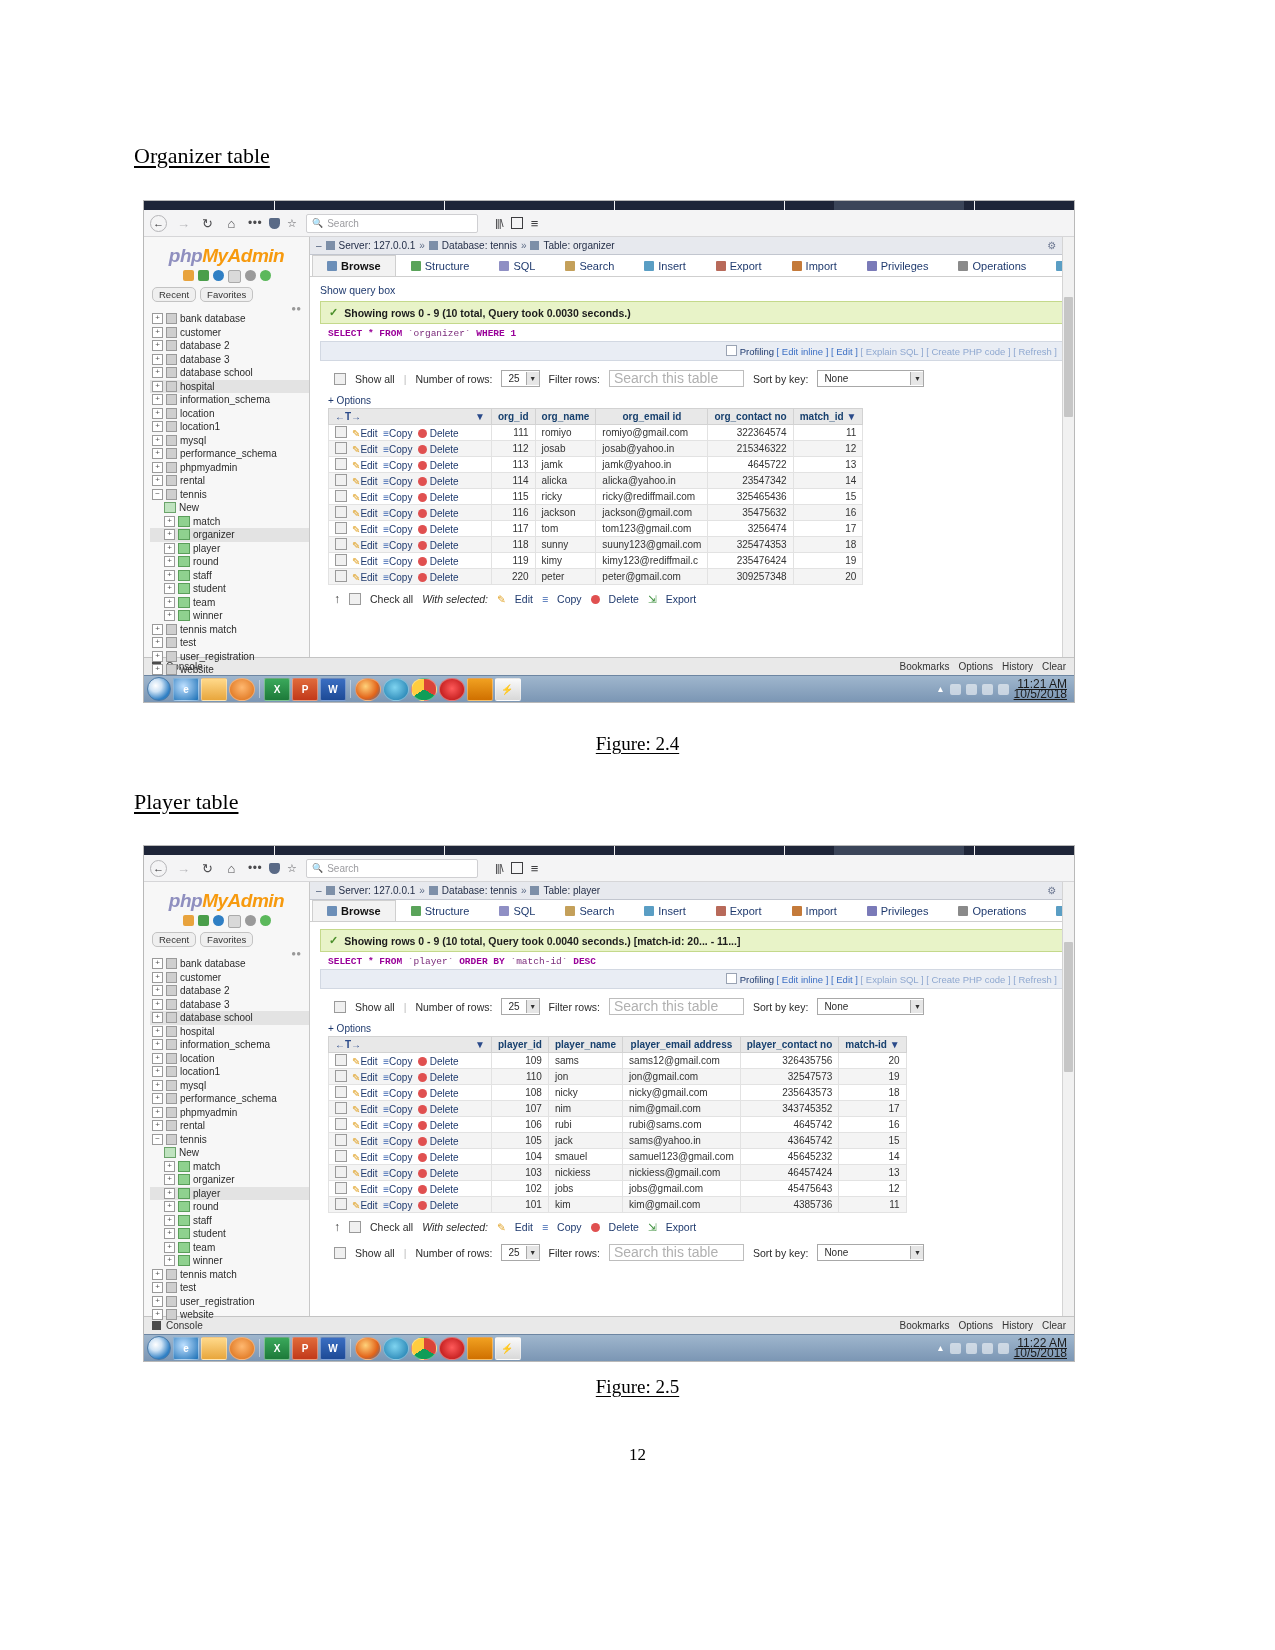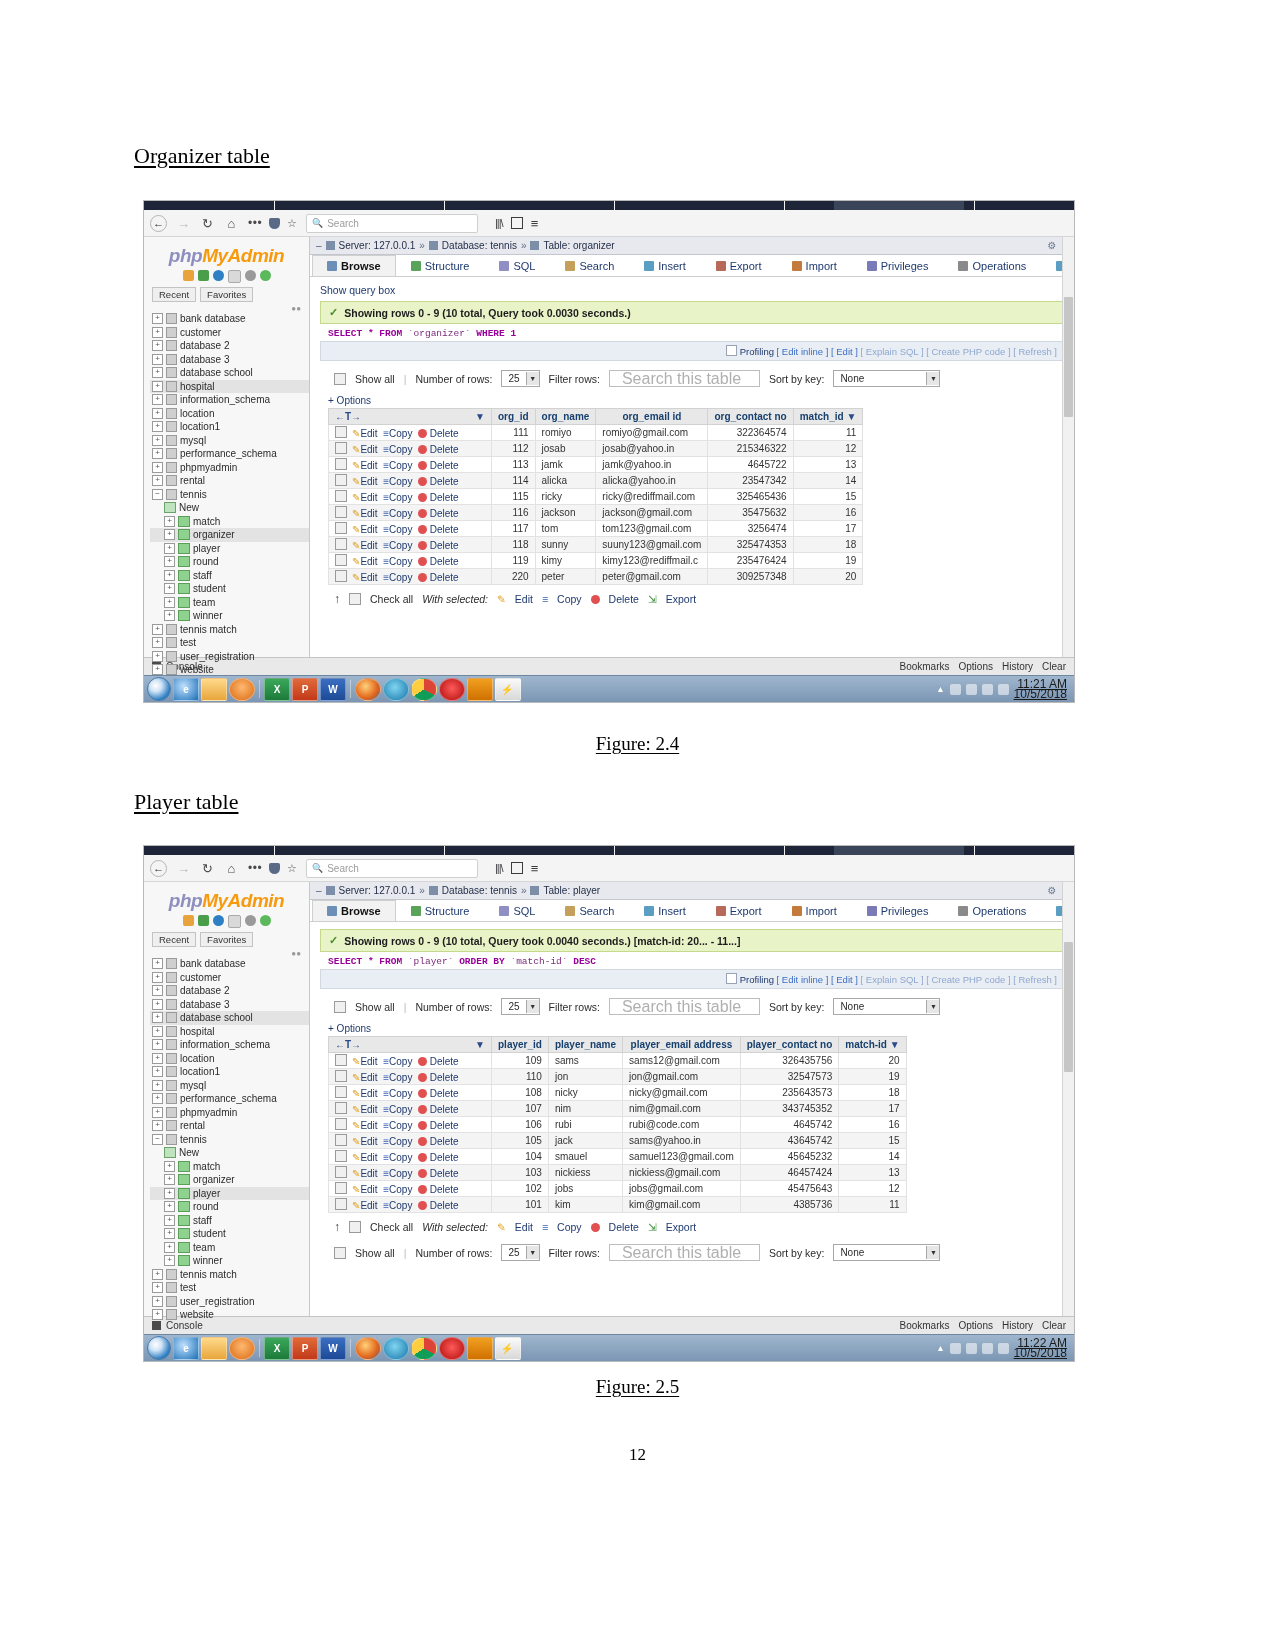--- a/index.html
+++ b/index.html
@@ -83,21 +83,21 @@
   .pma-logo .p2{color:#f79a0e;}
   .pma-icons{display:flex;justify-content:center;gap:4px;padding-bottom:4px;}
   .pi{width:11px;height:11px;border-radius:2px;}
   .pi1{background:#e8a33d;}
   .pi2{background:#4a9e4a;}
   .pi3{background:#2f7fc4;border-radius:50%;}
   .pi4{background:#d9d9d9;border:1px solid #aaa;}
   .pi5{background:#9a9a9a;border-radius:50%;}
   .pi6{background:#5bb85b;border-radius:50%;}
   .pma-recent{display:flex;gap:4px;padding:0 0 4px 8px;}
-  .rbtn{border:1px solid #c3c3c3;background:#efefef;font-size:9.5px;padding:1px 6px;color:#333;border-radius:0;}
+  .rbtn{border:1px solid #c3c3c3;background:#efefef;font-size:9.5px;padding:1px 6px;color:#333;border-radius:5px;}
   .navdots{text-align:right;padding-right:8px;font-size:8px;color:#999;line-height:5px;}
   .tree{padding:1px 0 0 6px;font-size:10px;color:#2b2b2b;}
   .tnode{display:flex;align-items:center;gap:3px;height:13.5px;white-space:nowrap;padding-left:2px;}
   .tnode.sel{background:#e3e3e3;}
   .exp{width:9px;height:9px;border:1px solid #9a9a9a;background:#fff;font-size:8px;
     line-height:7px;text-align:center;color:#555;flex:none;}
   .dbico{width:9px;height:9px;background:#cfcfcf;border:1px solid #9a9a9a;flex:none;}
   .tblico{width:10px;height:9px;background:#8fd18f;border:1px solid #5a9e5a;flex:none;}
   .newico{width:10px;height:9px;background:#bfe3bf;border:1px solid #6aa36a;flex:none;}
   .ind1{padding-left:14px;}
@@ -137,21 +137,21 @@
   .profcb{display:inline-block;width:9px;height:9px;border:1px solid #9aa3b3;background:#fff;
     vertical-align:-1px;margin-right:3px;}
 
   .ctlrow{display:flex;align-items:center;gap:9px;font-size:10.5px;color:#2b2b2b;padding:9px 10px 6px 24px;}
   .cb{width:10px;height:10px;border:1px solid #9a9a9a;background:#f0f0f0;flex:none;}
   .selbox{display:flex;align-items:center;border:1px solid #a8a8a8;background:#fff;height:15px;}
   .selbox .v{padding:0 6px;font-size:10px;}
   .selbox .ar{width:12px;height:13px;background:#e6e6e6;border-left:1px solid #a8a8a8;
     font-size:7px;line-height:13px;text-align:center;color:#333;}
   .inp{border:1px solid #bdbdbd;background:#fff;height:15px;width:125px;
-    font-size:16px;color:#b0b0b0;padding:0 12px;line-height:15px;}
+    font-size:14px;color:#b0b0b0;padding:0 4px;line-height:15px;}
   .selbox.key{width:105px;}
   .selbox.key .v{flex:1;}
   .optrow{font-size:10px;color:#1f3a6e;padding:2px 0 2px 18px;}
 
   
   table.data{border-collapse:collapse;font-size:10px;margin-left:18px;}
   table.data th{
     background:#e8e8e8;border:1px solid #d2d2d2;color:#17406e;font-weight:bold;
     padding:2px 6px;white-space:nowrap;
   }
@@ -1005,21 +1005,21 @@
                 <td class="num">107</td>
                 <td>nim</td>
                 <td>nim@gmail.com</td>
                 <td class="num">343745352</td>
                 <td class="num">17</td>
               </tr>
               <tr>
                 <td><span class="cb" style="display:inline-block;vertical-align:-1px;margin-right:5px;"></span><span class="pencil">✎</span><span class="act">Edit</span>&nbsp;&nbsp;<span class="copyi">≡</span><span class="act">Copy</span>&nbsp;&nbsp;<span class="delc"></span>&nbsp;<span class="act">Delete</span></td>
                 <td class="num">106</td>
                 <td>rubi</td>
-                <td>rubi@code.com</td>
+                <td>rubi@sams.com</td>
                 <td class="num">4645742</td>
                 <td class="num">16</td>
               </tr>
               <tr class="alt">
                 <td><span class="cb" style="display:inline-block;vertical-align:-1px;margin-right:5px;"></span><span class="pencil">✎</span><span class="act">Edit</span>&nbsp;&nbsp;<span class="copyi">≡</span><span class="act">Copy</span>&nbsp;&nbsp;<span class="delc"></span>&nbsp;<span class="act">Delete</span></td>
                 <td class="num">105</td>
                 <td>jack</td>
                 <td>sams@yahoo.in</td>
                 <td class="num">43645742</td>
                 <td class="num">15</td>

